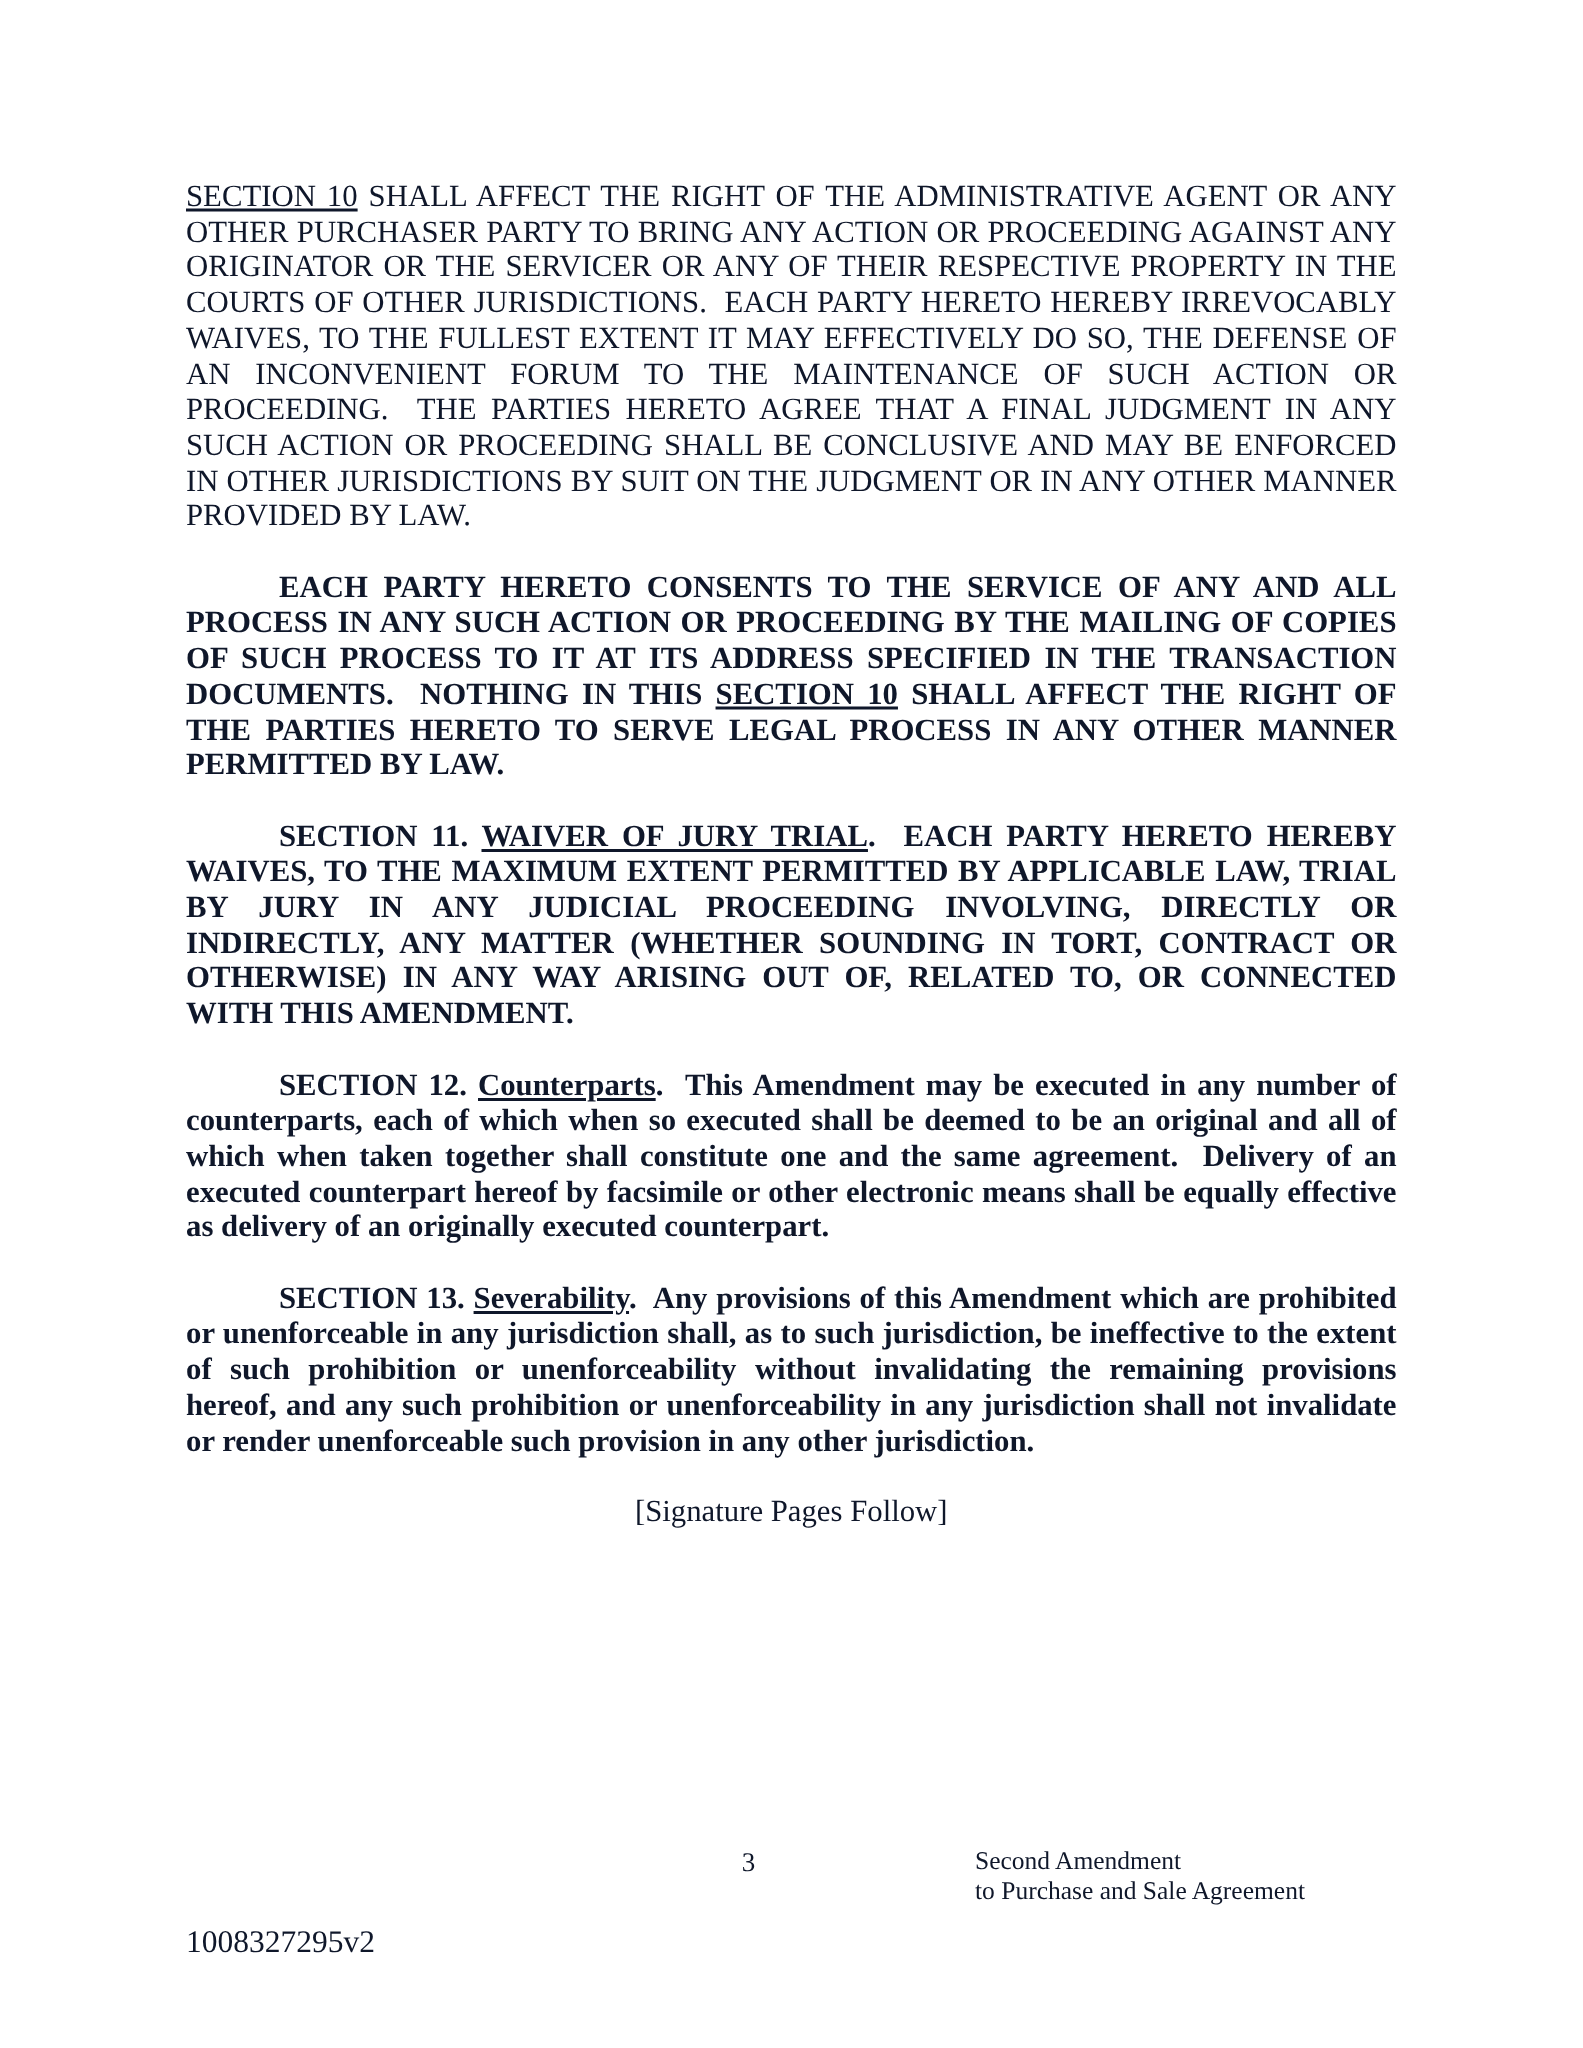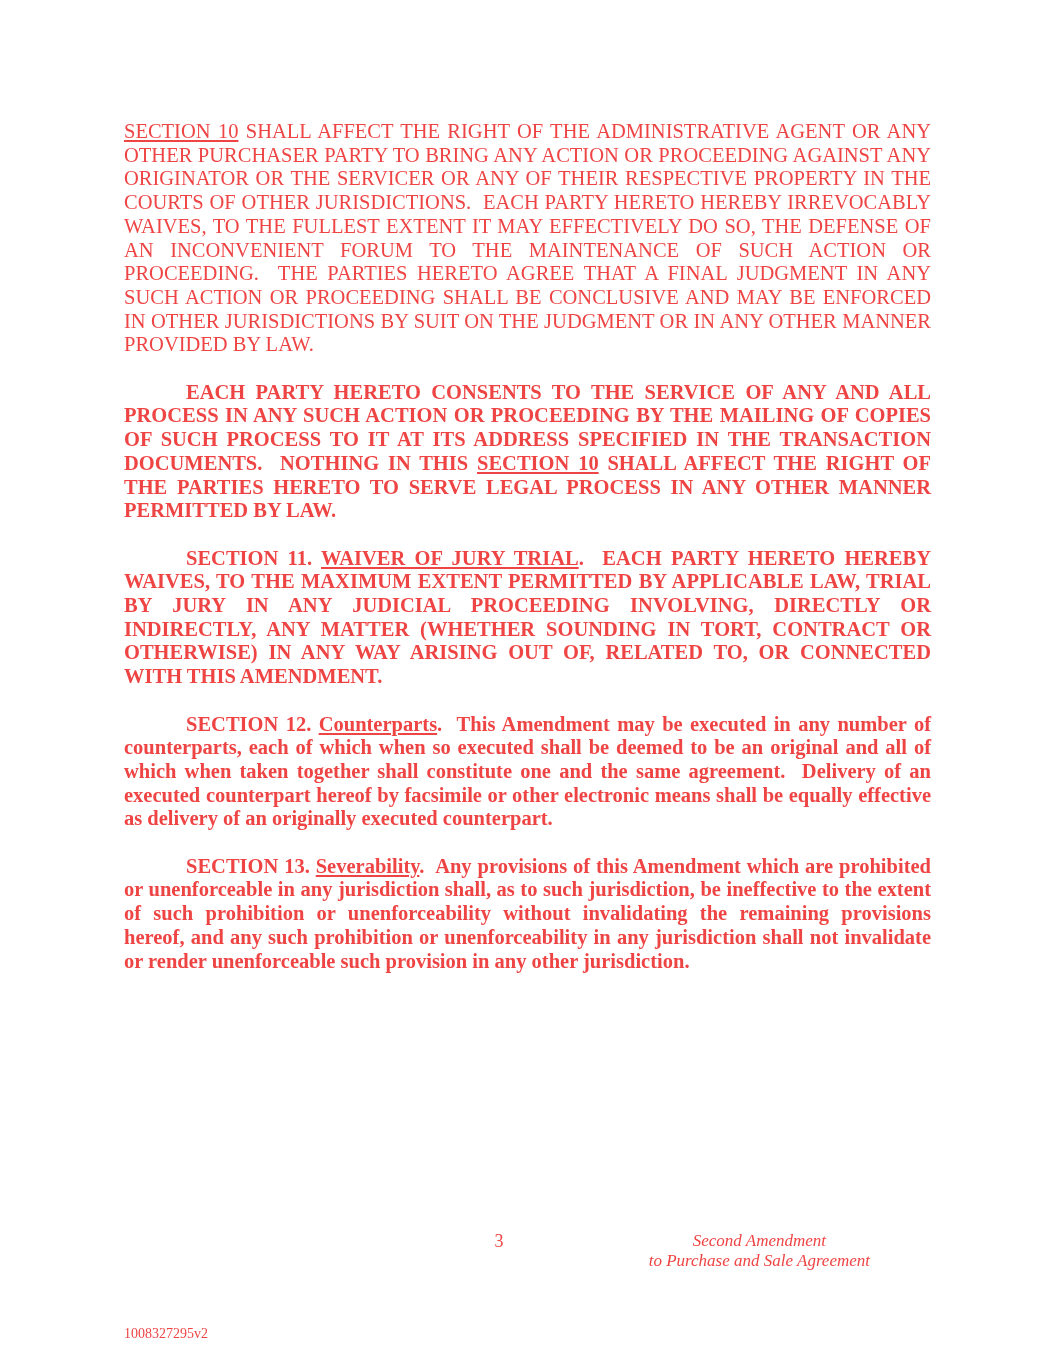--- a/index.html
+++ b/index.html
@@ -6,21 +6,21 @@
     margin: 0;
     padding: 0;
     background: #ffffff;
   }
   .page {
     position: relative;
     width: 1055px;
     height: 1365px;
     background: #ffffff;
     font-family: "Liberation Serif", "DejaVu Serif", serif;
-    color: #ef4444;
+    color: #0f172a;
     overflow: hidden;
   }
   .doc-body {
     position: absolute;
     left: 124px;
     top: 120px;
     width: 807px;
   }
   .doc-body p {
     margin: 0 0 23.7px 0;
@@ -47,44 +47,44 @@
     top: 1231px;
     width: 150px;
     text-align: center;
     font-size: 18px;
     line-height: 20px;
   }
   .footer-right {
     position: absolute;
     right: 185px;
     top: 1231px;
-    text-align: center;
-    font-style: italic;
+    text-align: left;
     font-size: 17px;
     line-height: 20px;
   }
   .doc-id {
     position: absolute;
     left: 124px;
-    top: 1324px;
-    font-size: 14px;
+    top: 1284px;
+    font-size: 21px;
     line-height: 20px;
   }
 </style>
 </head>
 <body>
 
 <div class="page">
 
   <div class="doc-body" id="doc-body">
       <p class=""><span class="run-underline">SECTION 10</span><span class=""> SHALL AFFECT THE RIGHT OF THE ADMINISTRATIVE AGENT OR ANY OTHER PURCHASER PARTY TO BRING ANY ACTION OR PROCEEDING AGAINST ANY ORIGINATOR OR THE SERVICER OR ANY OF THEIR RESPECTIVE PROPERTY IN THE COURTS OF OTHER JURISDICTIONS.  EACH PARTY HERETO HEREBY IRREVOCABLY WAIVES, TO THE FULLEST EXTENT IT MAY EFFECTIVELY DO SO, THE DEFENSE OF AN INCONVENIENT FORUM TO THE MAINTENANCE OF SUCH ACTION OR PROCEEDING.  THE PARTIES HERETO AGREE THAT A FINAL JUDGMENT IN ANY SUCH ACTION OR PROCEEDING SHALL BE CONCLUSIVE AND MAY BE ENFORCED IN OTHER JURISDICTIONS BY SUIT ON THE JUDGMENT OR IN ANY OTHER MANNER PROVIDED BY LAW.</span></p>
       <p class=" indent"><span class="">EACH PARTY HERETO CONSENTS TO THE SERVICE OF ANY AND ALL PROCESS IN ANY SUCH ACTION OR PROCEEDING BY THE MAILING OF COPIES OF SUCH PROCESS TO IT AT ITS ADDRESS SPECIFIED IN THE TRANSACTION DOCUMENTS.  NOTHING IN THIS </span><span class="run-underline">SECTION 10</span><span class=""> SHALL AFFECT THE RIGHT OF THE PARTIES HERETO TO SERVE LEGAL PROCESS IN ANY OTHER MANNER PERMITTED BY LAW.</span></p>
       <p class=" indent"><span class="">SECTION 11. </span><span class="run-underline">WAIVER OF JURY TRIAL</span><span class="">.  EACH PARTY HERETO HEREBY WAIVES, TO THE MAXIMUM EXTENT PERMITTED BY APPLICABLE LAW, TRIAL BY JURY IN ANY JUDICIAL PROCEEDING INVOLVING, DIRECTLY OR INDIRECTLY, ANY MATTER (WHETHER SOUNDING IN TORT, CONTRACT OR OTHERWISE) IN ANY WAY ARISING OUT OF, RELATED TO, OR CONNECTED WITH THIS AMENDMENT.</span></p>
       <p class=" indent"><span class="">SECTION 12. </span><span class="run-underline">Counterparts</span><span class="">.  This Amendment may be executed in any number of counterparts, each of which when so executed shall be deemed to be an original and all of which when taken together shall constitute one and the same agreement.  Delivery of an executed counterpart hereof by facsimile or other electronic means shall be equally effective as delivery of an originally executed counterpart.</span></p>
       <p class=" indent"><span class="">SECTION 13. </span><span class="run-underline">Severability</span><span class="">.  Any provisions of this Amendment which are prohibited or unenforceable in any jurisdiction shall, as to such jurisdiction, be ineffective to the extent of such prohibition or unenforceability without invalidating the remaining provisions hereof, and any such prohibition or unenforceability in any jurisdiction shall not invalidate or render unenforceable such provision in any other jurisdiction.</span></p>
+      <p class="center"><span class="">[Signature Pages Follow]</span></p>
     </div>
 
   <div class="page-number">3</div>
 
   <div class="footer-right">
     <div>Second Amendment</div>
     <div>to Purchase and Sale Agreement</div>
   </div>
 
   <div class="doc-id">1008327295v2</div>

